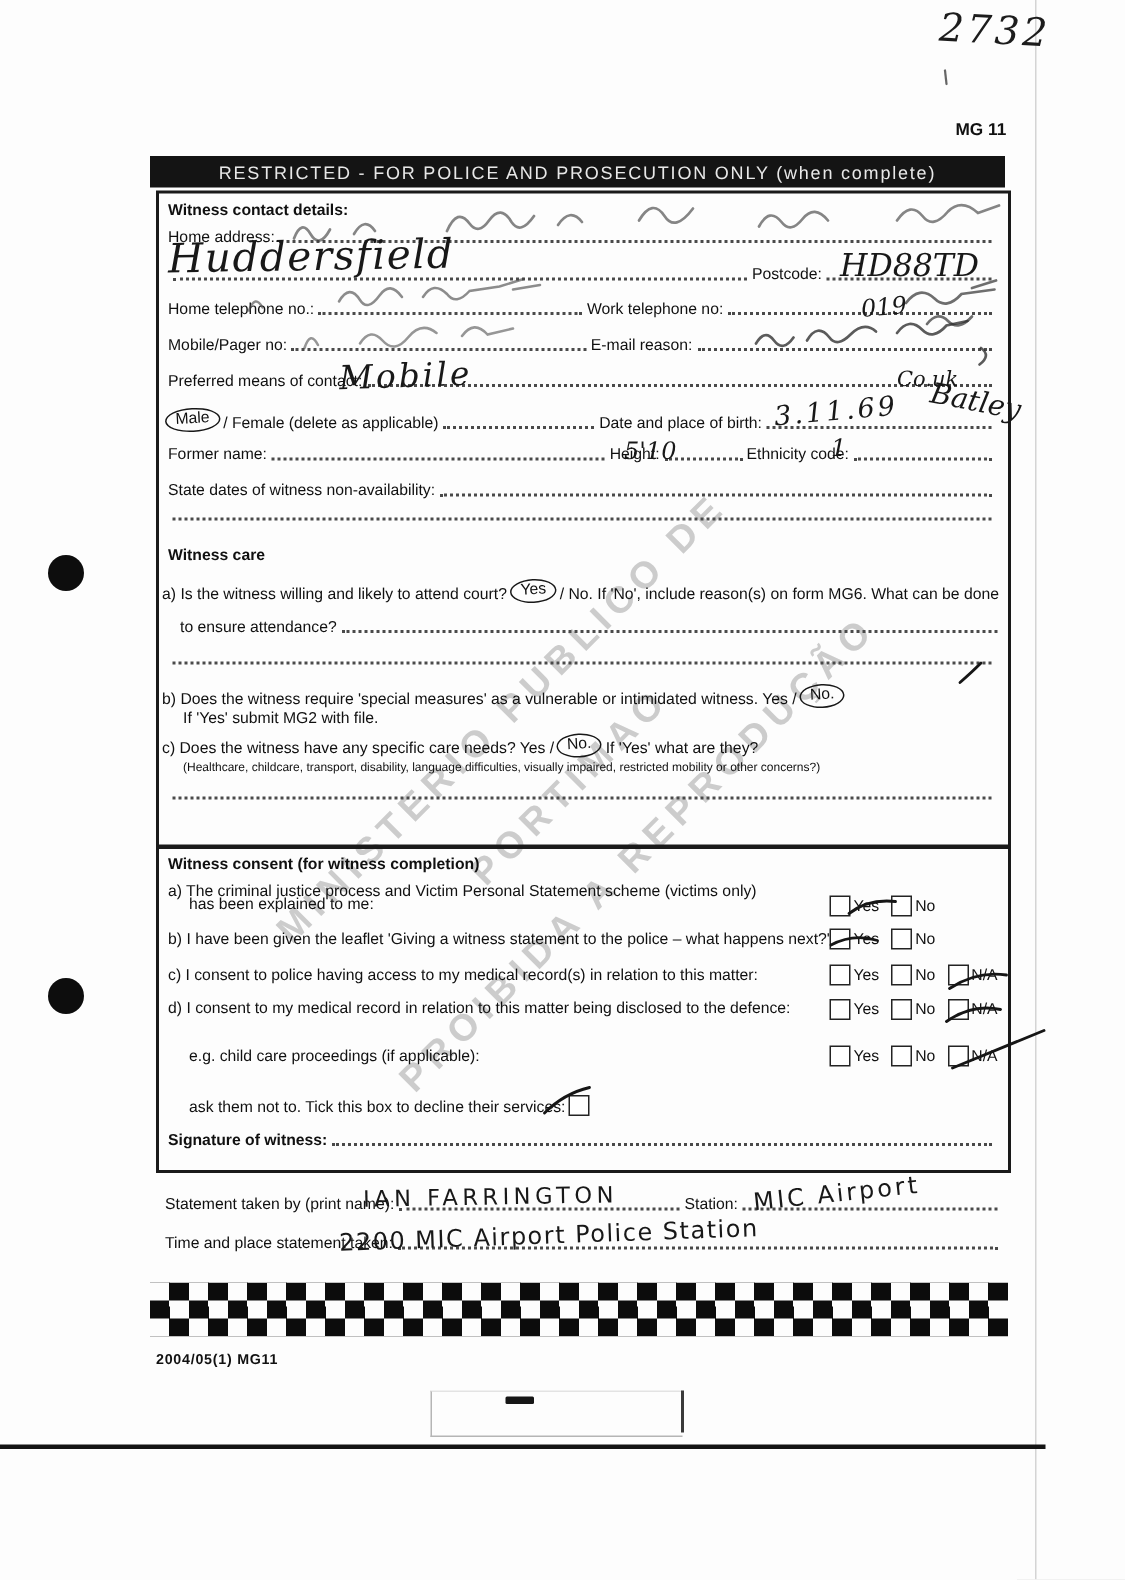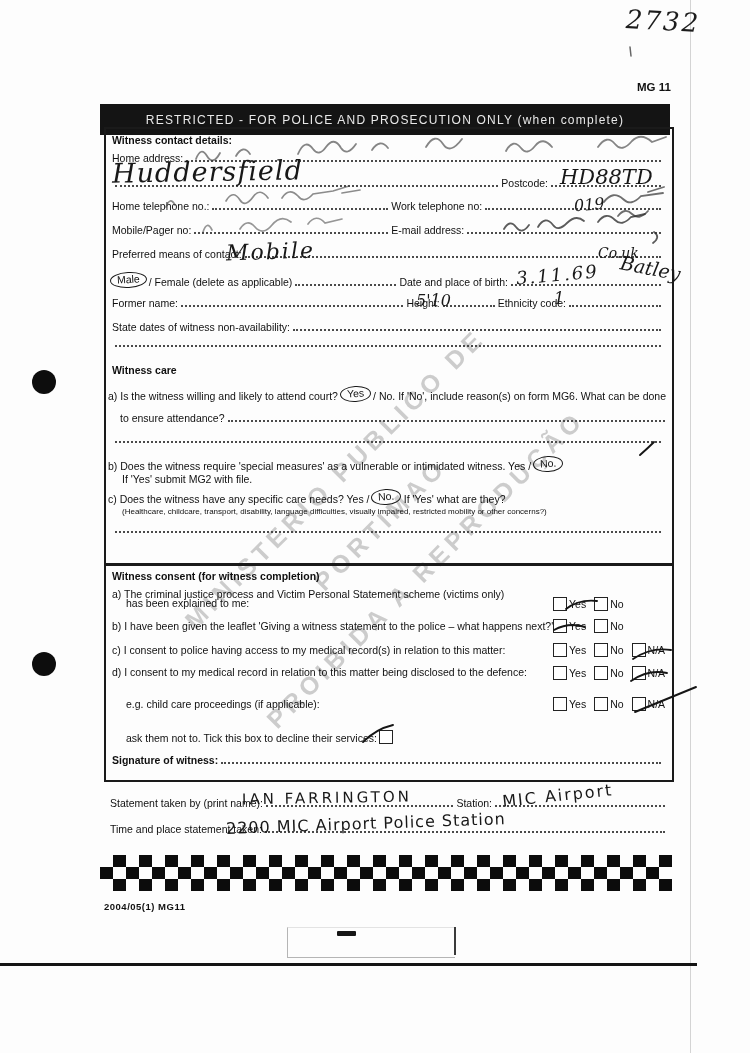--- a/index.html
+++ b/index.html
@@ -6,21 +6,21 @@
   .page{position:relative;width:750px;height:1053px;background:#fdfdfd;overflow:hidden;
         font-family:"Liberation Sans",sans-serif;color:#111;}
   
   .punch{position:absolute;width:24px;height:24px;border-radius:50%;background:#0d0d0d;}
   .scan-edge{position:absolute;top:0;bottom:0;width:1px;background:#d4d4d4;}
   .bottom-line{position:absolute;height:3px;background:#141414;}
   
   .corner-num{position:absolute;left:626px;top:6px;font-family:"DejaVu Serif",serif;
         font-size:26px;font-style:italic;transform:rotate(3deg);color:#1c1c1c;letter-spacing:2px;}
   .mg11{position:absolute;left:637px;top:81px;font-weight:bold;font-size:11.5px;}
-  .header-bar{position:absolute;left:100px;top:104px;width:570px;height:31px;background:#141414;
+  .header-bar{position:absolute;left:100px;top:104px;width:570px;height:21px;background:#141414;
         color:#e8e8e8;display:flex;align-items:center;justify-content:center;
         font-size:12px;letter-spacing:1.2px;}
   
   .box{position:absolute;border:2px solid #1a1a1a;background:transparent;}
   .box1{left:104px;top:127px;width:566px;height:434px;}
   .box2{left:104px;top:564px;width:566px;height:214px;}
   
   .row{position:absolute;display:flex;align-items:flex-end;font-size:10.5px;color:#101010;white-space:nowrap;}
   .lbl{white-space:nowrap;}
   .bold{font-weight:bold;}
@@ -92,21 +92,21 @@
   </div>
   <div class="row" style="left:112px;top:200px;width:552px;">
     <span class="lbl">Home telephone no.:</span>
     <span class="dots"></span>
     <span class="lbl">Work telephone no:</span>
     <span class="dots"></span>
   </div>
   <div class="row" style="left:112px;top:224px;width:552px;">
     <span class="lbl">Mobile/Pager no:</span>
     <span class="dots"></span>
-    <span class="lbl">E-mail address:</span>
+    <span class="lbl">E-mail reason:</span>
     <span class="dots"></span>
   </div>
   <div class="row" style="left:112px;top:248px;width:552px;">
     <span class="lbl">Preferred means of contact:</span>
     <span class="dots"></span>
   </div>
   <div class="row" style="left:108px;top:272px;width:556px;">
     <span class="circ"><span>Male</span></span>
     <span class="lbl">/ Female (delete as applicable)</span>
     <span class="dots"></span>

